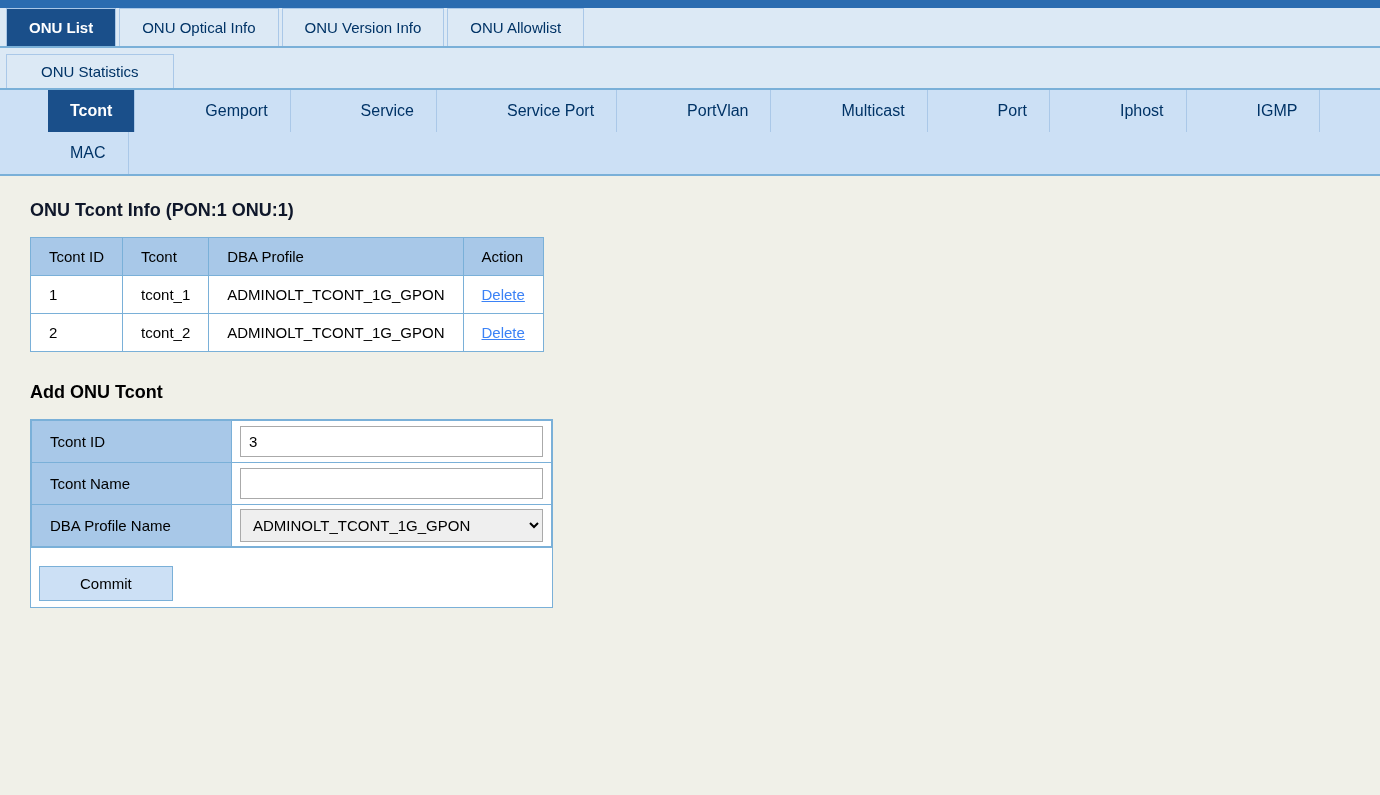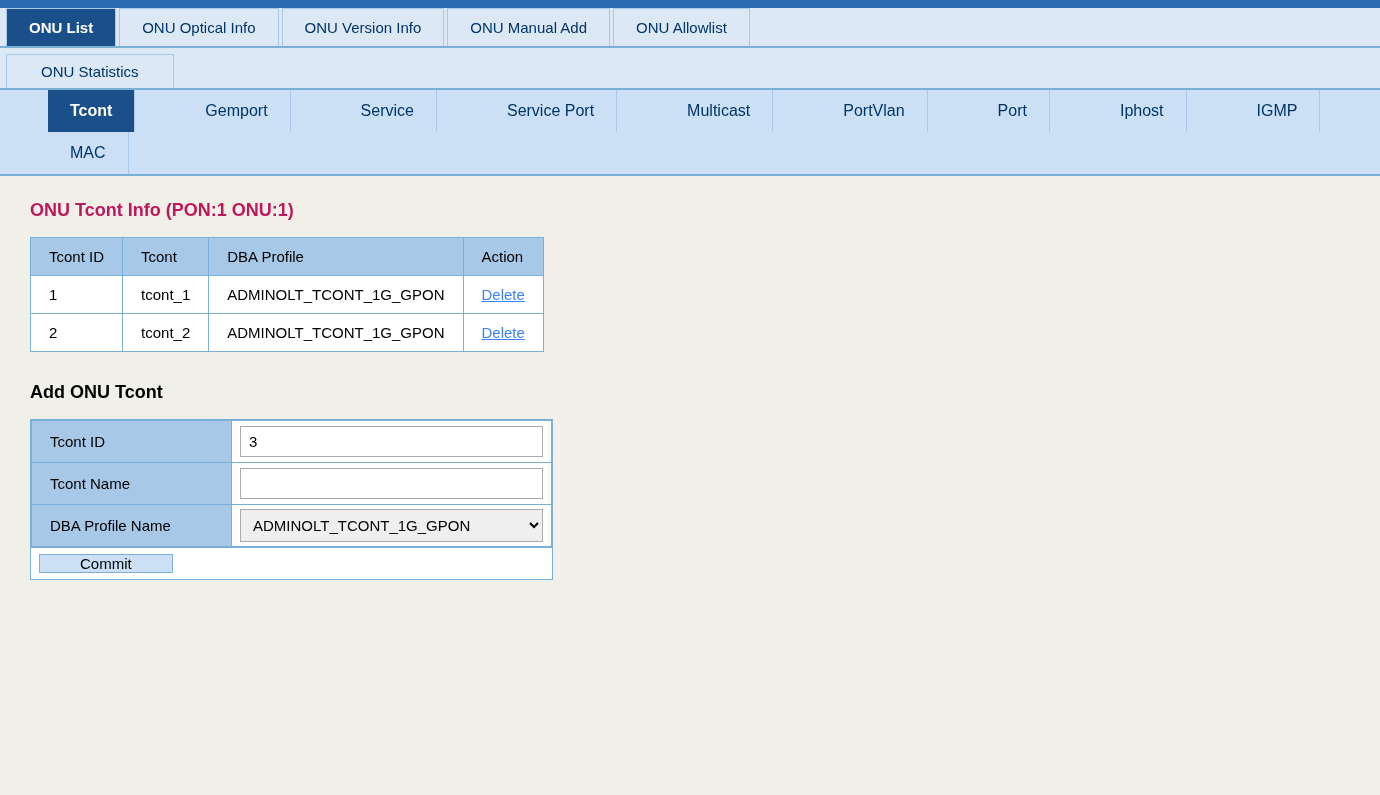--- a/index.html
+++ b/index.html
@@ -90,21 +90,21 @@
     .content {
       padding: 24px 30px;
       background: #f0f0e8;
       min-height: 600px;
     }
 
     .section-title {
       font-size: 18px;
       font-weight: bold;
       margin-bottom: 16px;
-      color: #be185d;
+      color: #0f172a;
     }
 
     
     .data-table {
       border-collapse: collapse;
       margin-bottom: 30px;
     }
     .data-table th, .data-table td {
       border: 1px solid #7ab0d8;
       padding: 10px 18px;
@@ -159,22 +159,22 @@
       width: 100%;
     }
     .form-table select {
       border: 1px solid #aaa;
       padding: 6px 8px;
       font-size: 15px;
       width: 100%;
     }
 
     .commit-btn {
-      margin-top: 0;
-      padding: 0 40px;
+      margin-top: 12px;
+      padding: 8px 40px;
       background: #cce0f5;
       border: 1px solid #7ab0d8;
       font-size: 15px;
       cursor: pointer;
       color: #000;
     }
 
     .form-wrapper {
       border: 1px solid #7ab0d8;
       display: inline-block;
@@ -188,37 +188,36 @@
 </head>
 <body>
 
 <div class="top-bar"></div>
 
 <nav class="main-nav">
 
 <div class="nav-tab active">ONU List</div>
     <div class="nav-tab">ONU Optical Info</div>
     <div class="nav-tab">ONU Version Info</div>
-    <div class="nav-tab">ONU Manual Add</div>
     <div class="nav-tab">ONU Allowlist</div>
   </nav>
 
 <nav class="sub-nav">
 
 <div class="nav-tab">ONU Statistics</div>
   </nav>
 
 <nav class="second-nav">
 
 <div class="nav-tab active">Tcont</div>
     <div class="nav-tab">Gemport</div>
     <div class="nav-tab">Service</div>
     <div class="nav-tab">Service Port</div>
+    <div class="nav-tab">PortVlan</div>
     <div class="nav-tab">Multicast</div>
-    <div class="nav-tab">PortVlan</div>
     <div class="nav-tab">Port</div>
     <div class="nav-tab">Iphost</div>
     <div class="nav-tab">IGMP</div>
     <div class="nav-tab">MAC</div>
   </nav>
 
 <div class="content">
   <div class="section-title">ONU Tcont Info (PON:1 ONU:1)</div>
 
   <table class="data-table">

